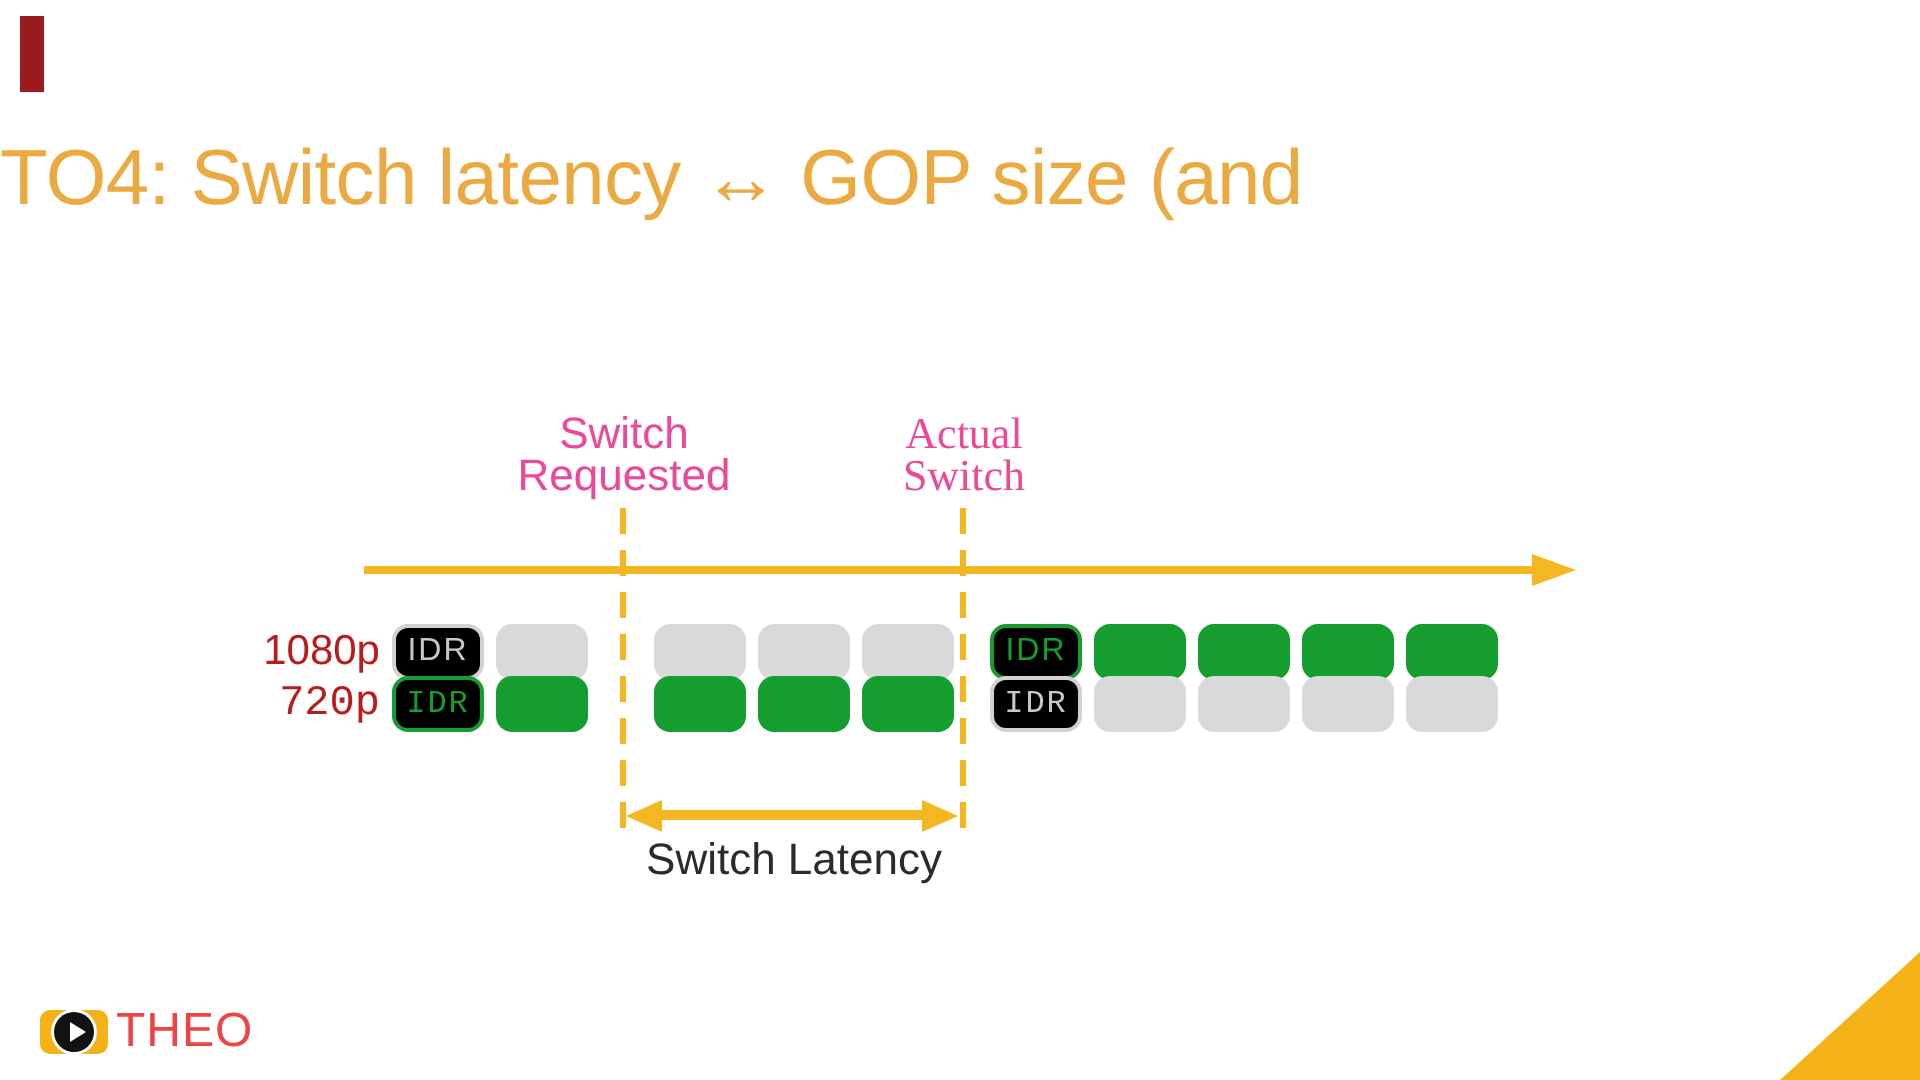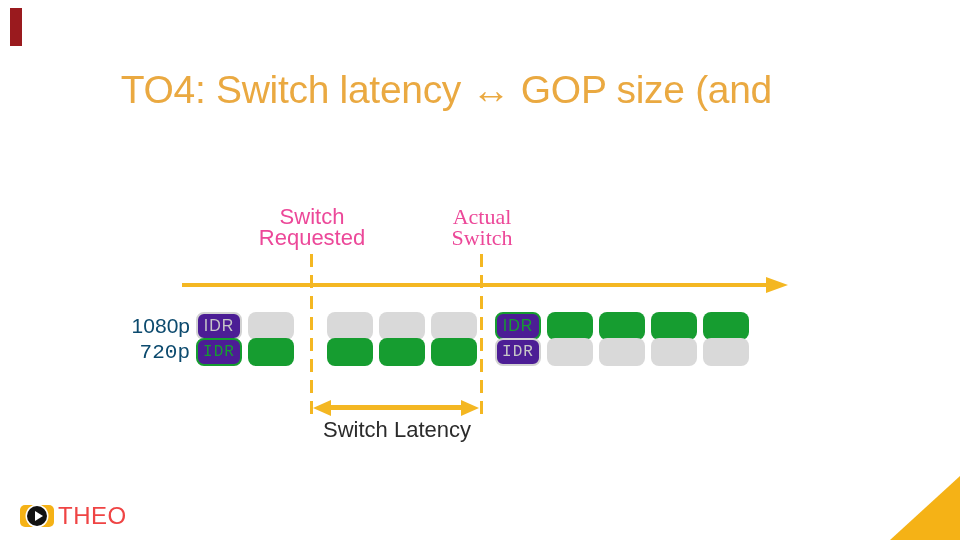--- a/index.html
+++ b/index.html
@@ -6,21 +6,21 @@
   body{
     width:960px;height:540px;background:#ffffff;overflow:hidden;position:relative;
     font-family:"Liberation Sans","DejaVu Sans",sans-serif;
   }
   .slide{position:absolute;inset:0;}
 
   
   .accent-bar{position:absolute;left:10px;top:8px;width:12px;height:38px;background:var(--c-accent-red);}
 
   
-  .title{position:absolute;top:66px;left:0;width:772px;margin:0;text-align:right;
+  .title{position:absolute;top:66px;left:0;width:772px;margin:0;text-align:left;
          font-weight:400;font-size:39px;line-height:47px;color:var(--c-title-yellow);letter-spacing:-0.3px;}
   .title span{display:block;}
 
   
   .ann{position:absolute;transform:translateX(-50%);text-align:center;
        font-size:22px;line-height:21px;color:#ec4899;}
   .ann-req{left:312px;top:206px;}
   .ann-act{left:482px;top:206px;font-family:Liberation Serif, serif;}
 
   
@@ -32,25 +32,25 @@
   
   .timeline{position:absolute;left:182px;top:283px;width:586px;height:4px;background:var(--c-diagram-yellow);z-index:1;}
   .timeline-head{position:absolute;left:766px;top:277px;width:0;height:0;z-index:1;
         border-left:22px solid var(--c-diagram-yellow);border-top:8px solid transparent;border-bottom:8px solid transparent;}
 
   
   #rows{position:absolute;inset:0;z-index:2;}
   .frame-row{position:absolute;left:120px;display:flex;gap:6px;align-items:center;}
   .frame-row:nth-child(1){top:312px;}
   .frame-row:nth-child(2){top:338px;font-family:Liberation Mono, monospace;}
-  .row-label{width:70px;text-align:right;font-size:21px;color:#0c4a6e;flex:0 0 auto;}
+  .row-label{width:70px;text-align:right;font-size:21px;color:#b91c1c;flex:0 0 auto;}
   .blk{width:46px;height:28px;border-radius:8px;flex:0 0 auto;box-sizing:border-box;}
   .blk.solid.gray{background:var(--c-gray);}
   .blk.solid.green{background:var(--c-green);}
-  .blk.idr{background:#4c1d95;border:2px solid;display:flex;align-items:center;justify-content:center;
+  .blk.idr{background:#000000;border:2px solid;display:flex;align-items:center;justify-content:center;
            font-size:16px;letter-spacing:1px;}
   .blk.idr.gray{border-color:#d2d2d2;color:#c7c7c7;}
   .blk.idr.green{border-color:var(--c-green);color:var(--c-green);}
   .blk.gap1{margin-left:27px;}
   .blk.gap2{margin-left:12px;}
 
   
   .lat-arrow{position:absolute;left:313px;top:399px;width:166px;height:17px;display:flex;align-items:center;z-index:2;}
   .lat-arrow .shaft{flex:1;height:5px;background:var(--c-diagram-yellow);}
   .lat-arrow .head-l{width:0;height:0;border-right:18px solid var(--c-diagram-yellow);

